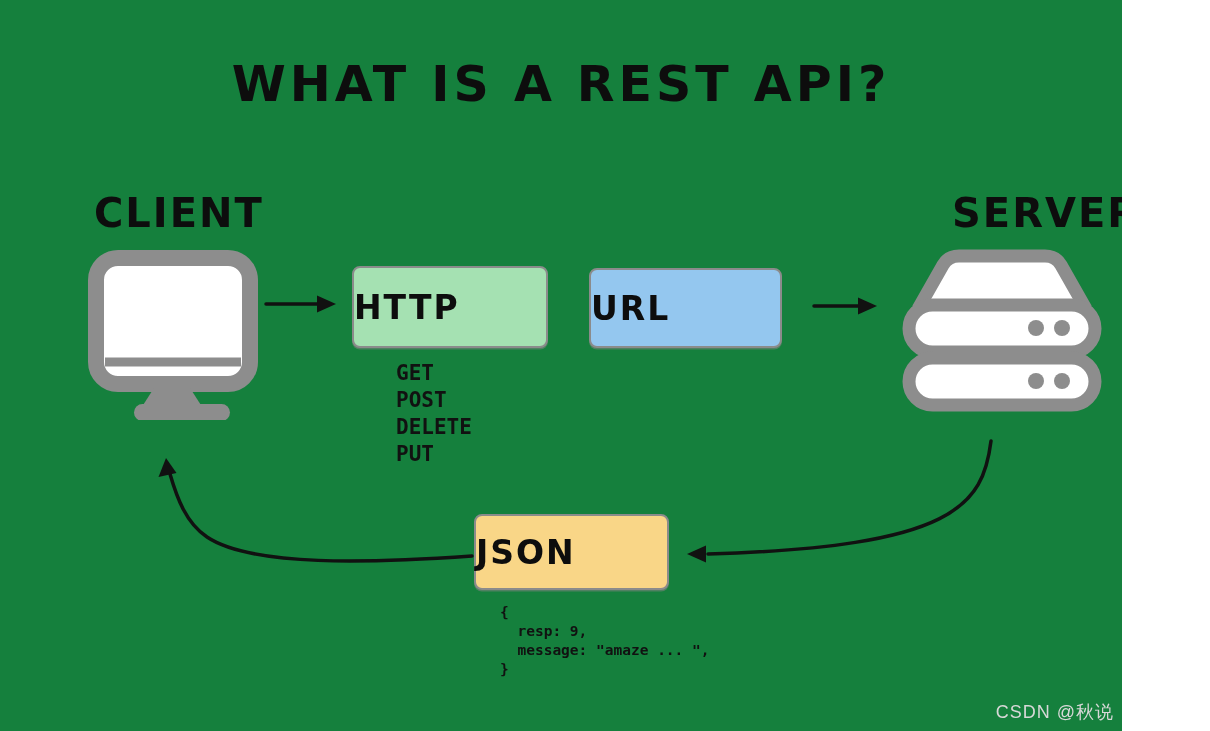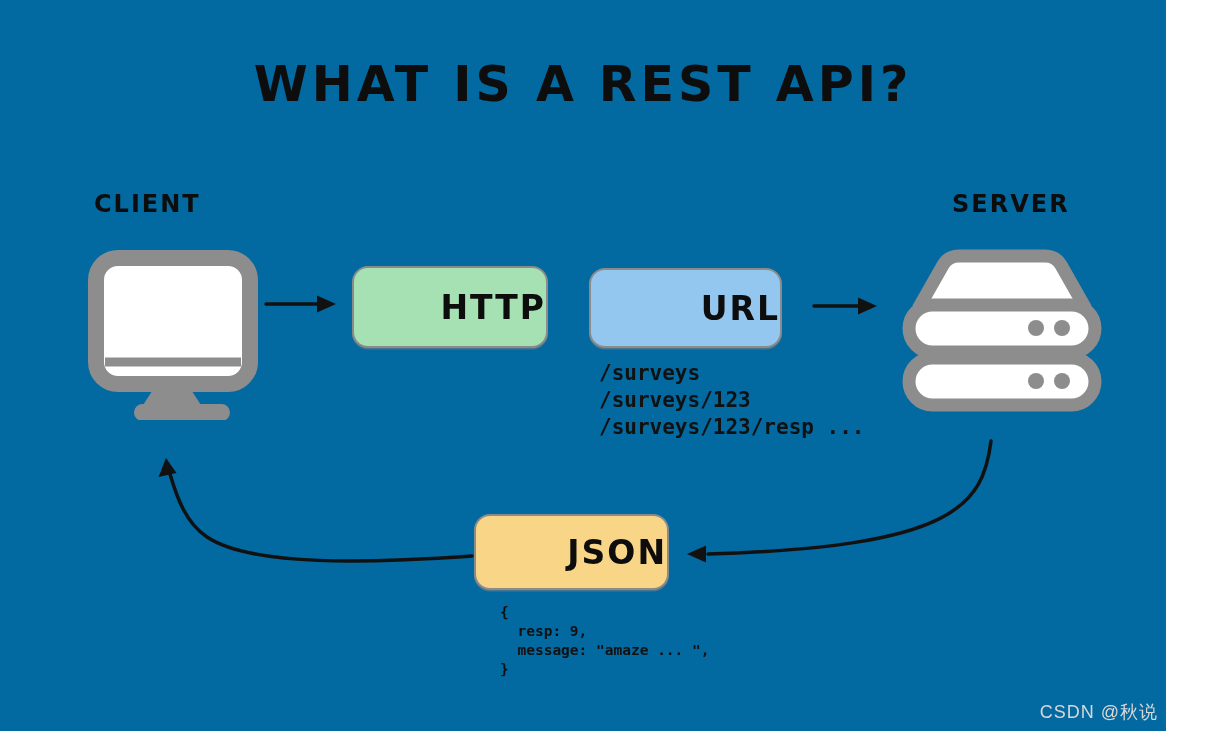--- a/index.html
+++ b/index.html
@@ -1,26 +1,26 @@
 <!DOCTYPE html>
 <html><head>
 <meta charset="utf-8">
 <style>
   html,body{margin:0;padding:0;background:#ffffff;}
-  .canvas{position:relative;width:1122px;height:731px;background:#0369a1;overflow:hidden;
-          font-family:"DejaVu Sans",sans-serif;padding-left:44px;}
+  .canvas{position:relative;width:1122px;height:731px;background:#15803d;overflow:hidden;
+          font-family:"DejaVu Sans",sans-serif;}
   .sketch{font-family:"DejaVu Sans",sans-serif;font-weight:bold;color:#0d0d0d;}
   .title{position:absolute;left:0;top:56px;width:100%;text-align:center;
          font-size:49px;letter-spacing:4px;white-space:nowrap;}
-  .entity-label{position:absolute;font-size:24px;letter-spacing:2px;text-align:center;}
+  .entity-label{position:absolute;font-size:40px;letter-spacing:2px;text-align:center;}
   .client-label{left:94px;top:190px;}
   .server-label{left:952px;top:190px;}
   .icon{position:absolute;}
-  .pill{position:absolute;display:flex;align-items:center;justify-content:flex-end;
-        border:2.5px solid #8b8b8b;border-radius:16px;
+  .pill{position:absolute;display:flex;align-items:center;justify-content:flex-start;
+        border:2.5px solid #8b8b8b;border-radius:8px;
         box-shadow:0 1.5px 0 rgba(130,130,130,.55);}
   .pill-label{font-size:33px;letter-spacing:2px;}
   .http-pill{left:352px;top:266px;width:192px;height:78px;}
   .url-pill{left:589px;top:268px;width:189px;height:76px;}
   .json-pill{left:474px;top:514px;width:191px;height:72px;}
   .mono{font-family:"DejaVu Sans Mono",monospace;font-weight:bold;color:#111;}
   .method-list{position:absolute;left:396px;top:360px;font-size:21px;line-height:27px;}
   .path-list{position:absolute;left:599px;top:360px;font-size:21px;line-height:27px;}
   .code-block{position:absolute;left:500px;top:603px;font-size:14.5px;line-height:19px;}
   .code-block div{white-space:pre;}
@@ -72,26 +72,27 @@
   <div class="pill http-pill" style="background: rgb(165, 225, 178);">
     <span class="sketch pill-label">HTTP</span>
   </div>
   <div class="pill json-pill" style="background: rgb(249, 214, 135);">
     <span class="sketch pill-label">JSON</span>
   </div>
   <div class="pill url-pill" style="background: rgb(148, 199, 239);">
     <span class="sketch pill-label">URL</span>
   </div>
 
+  <div class="mono method-list">
+    <div>GET</div>
+    <div>POST</div>
+    <div>DELETE</div>
+    <div>PUT</div>
+  </div>
 
-  <div class="mono path-list">
-    <div>/surveys</div>
-    <div>/surveys/123</div>
-    <div>/surveys/123/resp ...</div>
-  </div>
 
   <div class="mono code-block">
     <div>{</div>
     <div>  resp: 9,</div>
     <div>  message: "amaze ... ",</div>
     <div>}</div>
   </div>
 
   <div class="watermark">CSDN @秋说</div>
 

